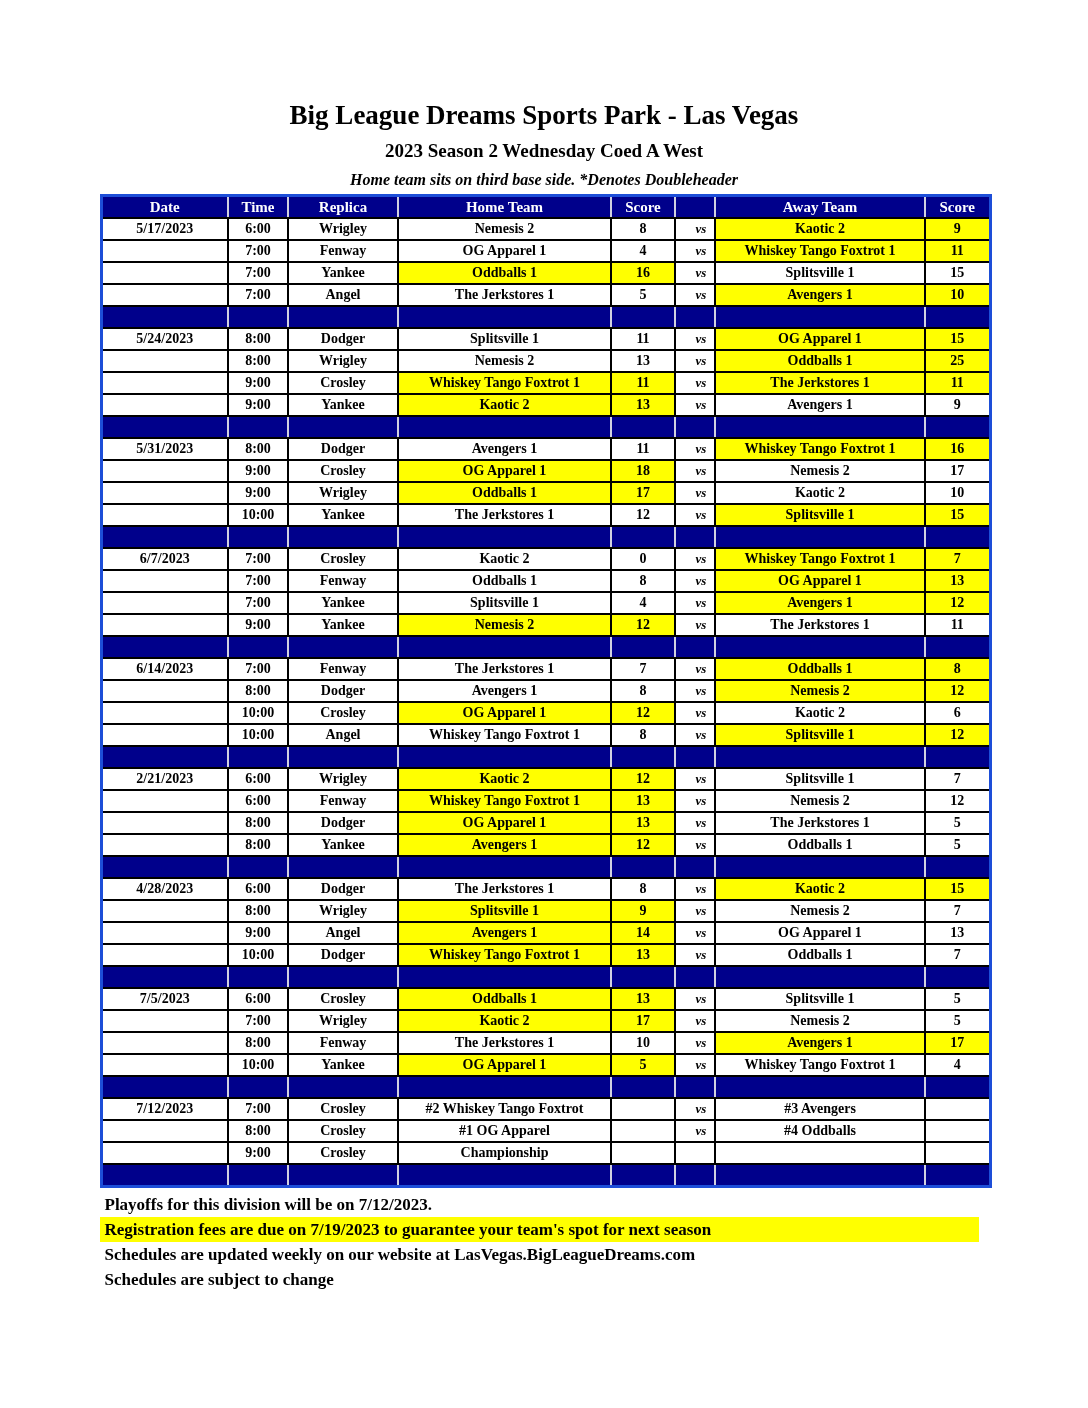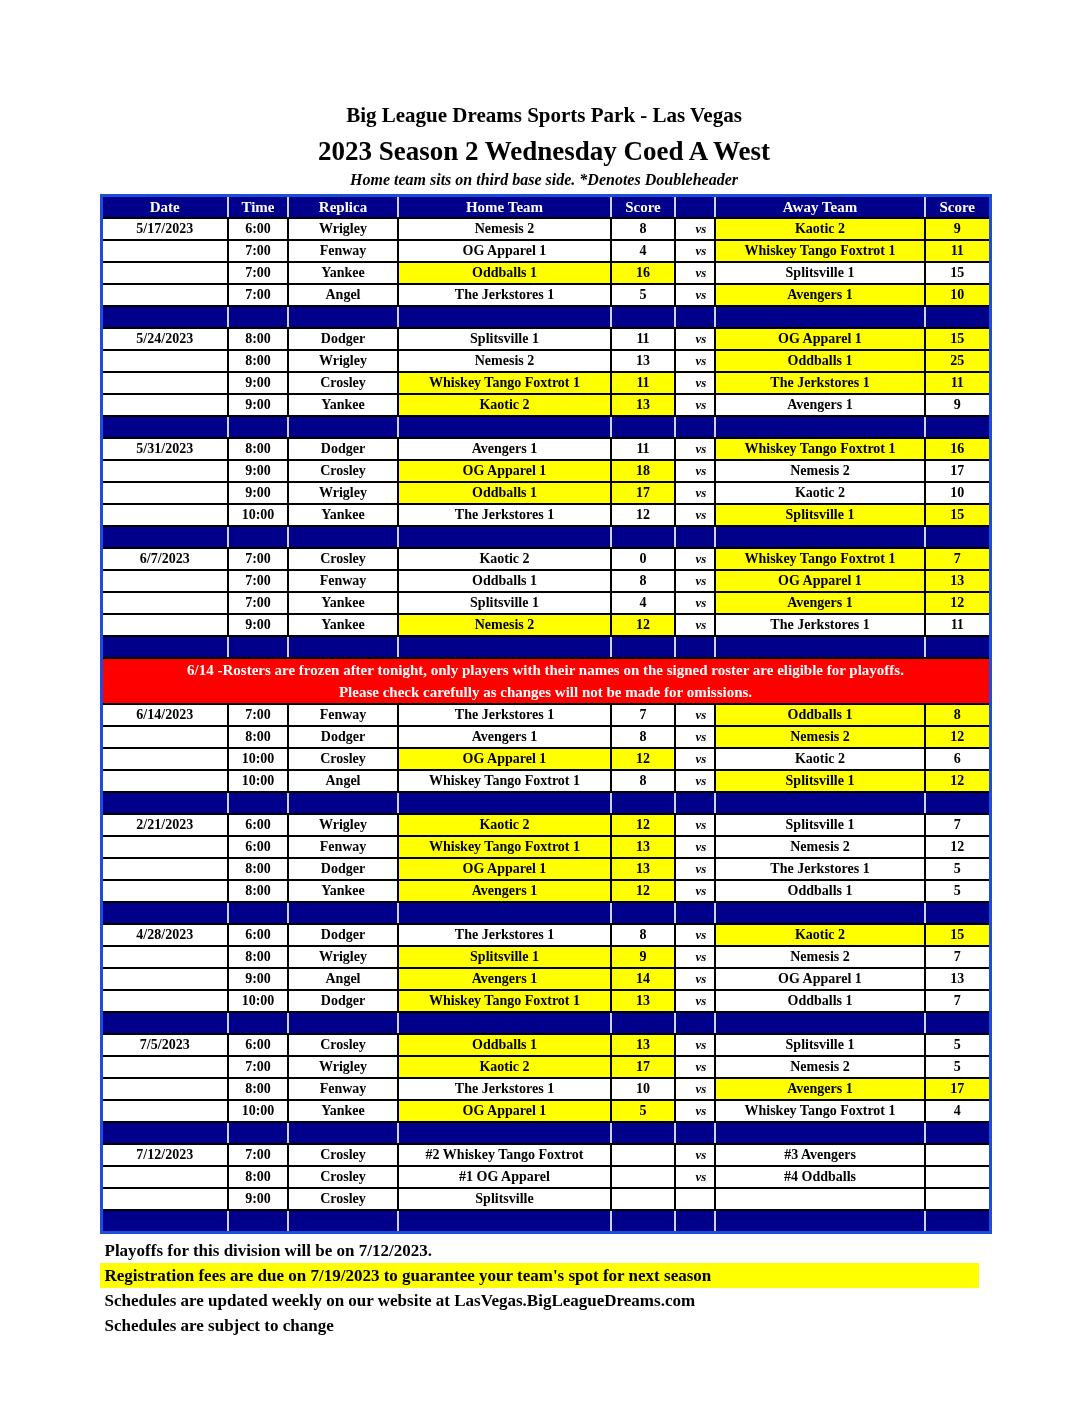--- a/index.html
+++ b/index.html
@@ -9,25 +9,25 @@
   }
   html,body{margin:0;padding:0;background:#fff;}
   body{
     width:1088px;height:1408px;
     font-family:"Liberation Serif","DejaVu Serif",serif;
     color:#000;
   }
   .content{width:889px;margin:0 auto;}
   .title{
     margin-top:100px;text-align:center;
-    font-size:21px;font-weight:bold;line-height:30px;letter-spacing:0px;
+    font-size:27px;font-weight:bold;line-height:30px;letter-spacing:0px;
   }
   .subtitle{
     margin-top:10px;text-align:center;
-    font-size:27px;font-weight:bold;line-height:22px;
+    font-size:19px;font-weight:bold;line-height:22px;
   }
   .note{
     margin-top:9px;text-align:center;
     font-size:16px;font-weight:bold;font-style:italic;line-height:17px;
   }
   table{
     border-collapse:collapse;table-layout:fixed;
     width:889px;margin-top:6px;
     border:3px solid #1d4ed8;
   }
@@ -286,26 +286,20 @@
           <td class="sep"></td>
           <td class="sep"></td>
           <td class="sep"></td>
           <td class="sep"></td>
           <td class="sep"></td>
           <td class="sep"></td>
           <td class="sep"></td>
           <td class="sep"></td>
         </tr>
         <tr>
-          <td class="banner" colspan="8">
-            <div>6/14 -Rosters are frozen after tonight, only players with their names on the signed roster are eligible for playoffs.</div>
-            <div>Please check carefully as changes will not be made for omissions.</div>
-          </td>
-        </tr>
-        <tr>
           <td class="date">6/14/2023</td>
           <td class="time">7:00</td>
           <td class="replica">Fenway</td>
           <td class="team">The Jerkstores 1</td>
           <td class="score">7</td>
           <td class="vs">vs</td>
           <td class="team win">Oddballs 1</td>
           <td class="score win">8</td>
         </tr>
         <tr>
@@ -515,21 +509,21 @@
           <td class="team">#1 OG Apparel</td>
           <td class="score"></td>
           <td class="vs">vs</td>
           <td class="team">#4 Oddballs</td>
           <td class="score"></td>
         </tr>
         <tr>
           <td class="date"></td>
           <td class="time">9:00</td>
           <td class="replica">Crosley</td>
-          <td class="team">Splitsville</td>
+          <td class="team">Championship</td>
           <td class="score"></td>
           <td class="vs"></td>
           <td class="team"></td>
           <td class="score"></td>
         </tr>
         <tr class="sep-row">
           <td class="sep"></td>
           <td class="sep"></td>
           <td class="sep"></td>
           <td class="sep"></td>

